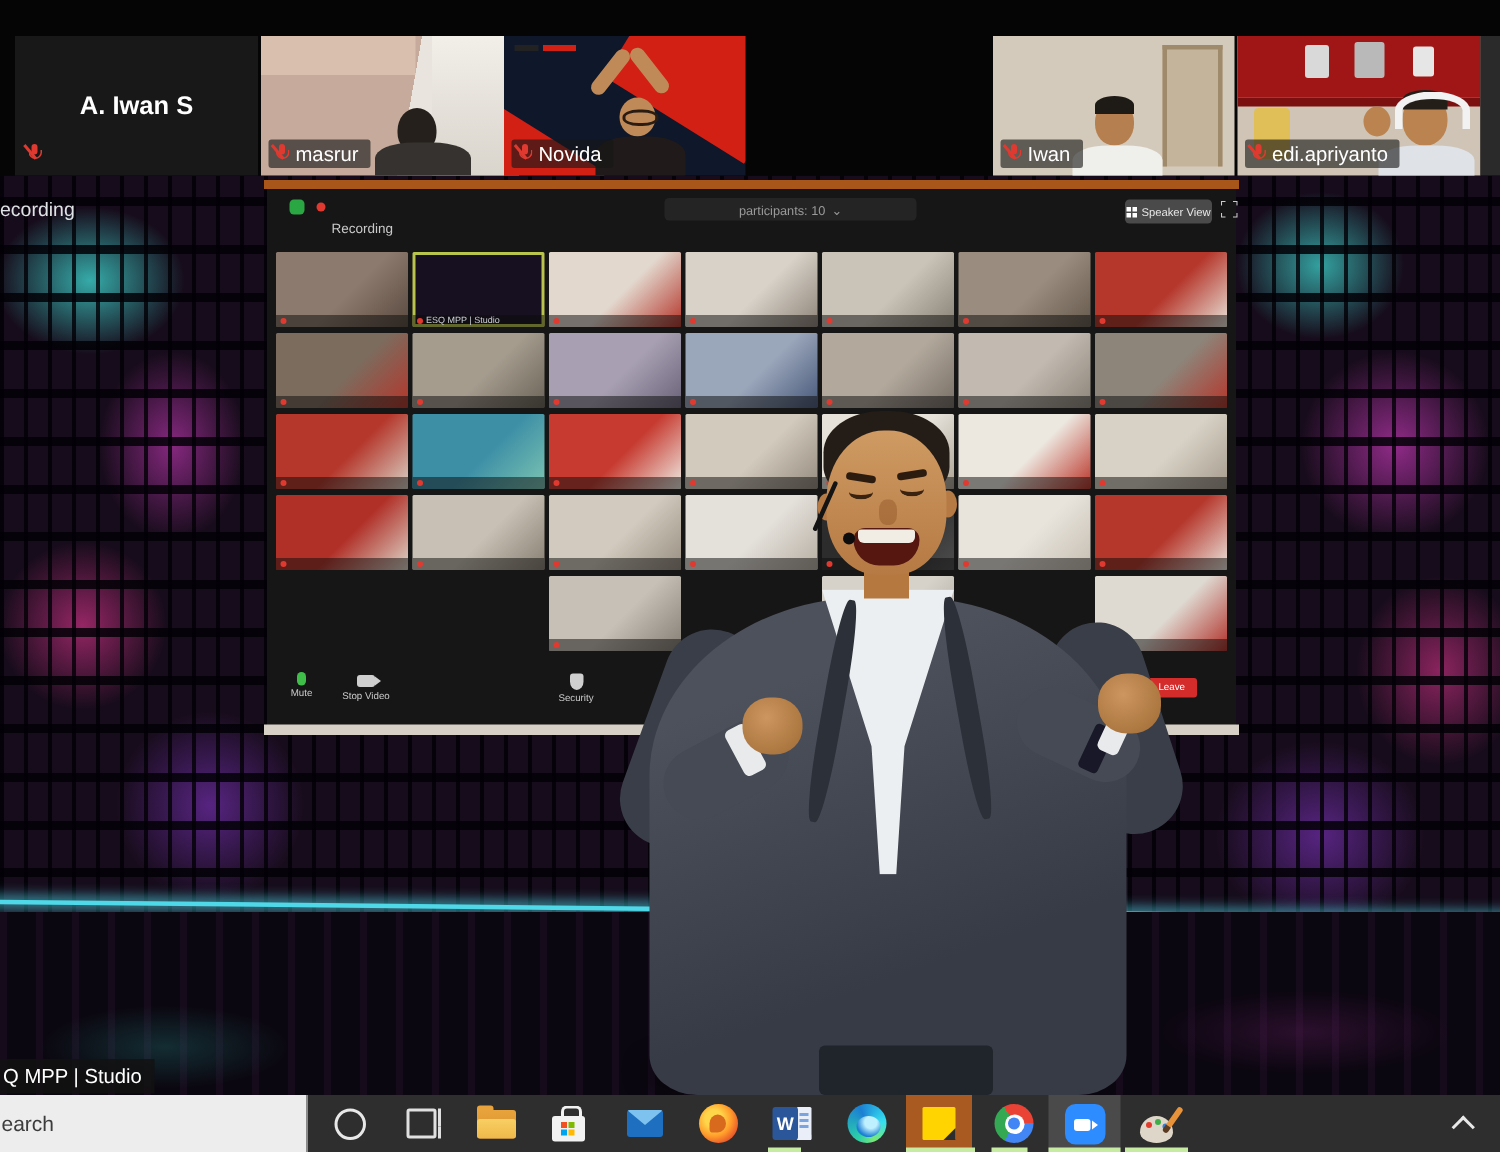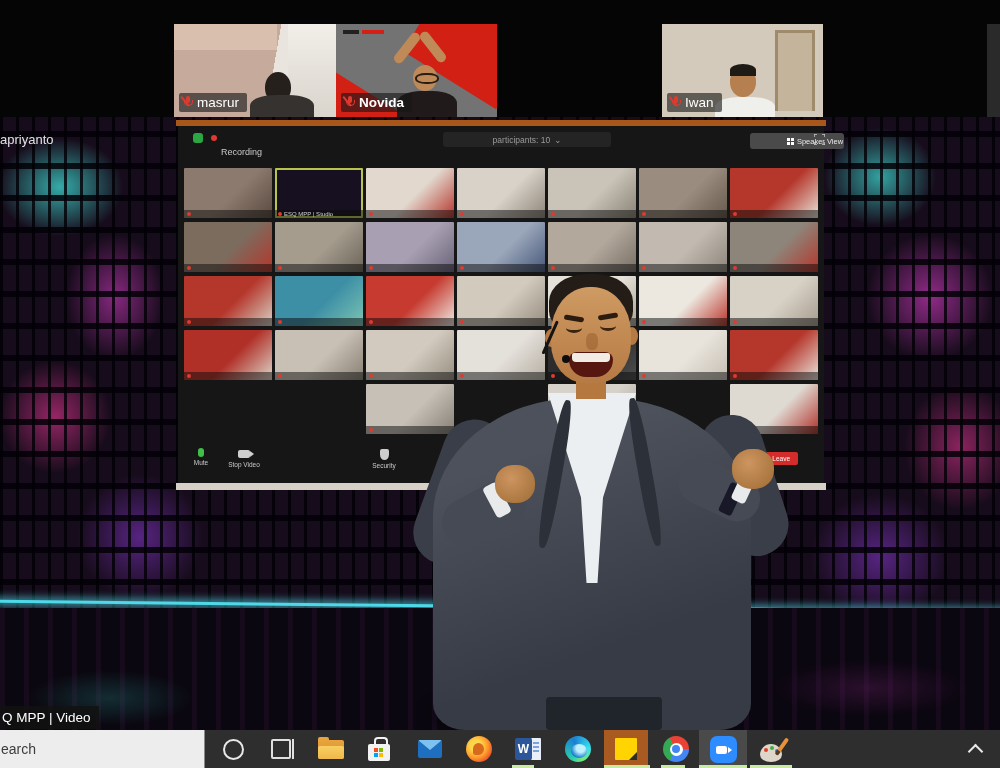--- a/index.html
+++ b/index.html
@@ -21,21 +21,21 @@
   #t-iwan .center-name{position:absolute;left:0;top:0;width:100%;height:100%;display:flex;align-items:center;justify-content:center;
       color:#fff;font-size:17px;font-weight:bold;}
   #t-iwan .corner-mic{position:absolute;left:8px;bottom:8px;}
   
   #t-masrur{left:174px;width:172px;background:linear-gradient(100deg,#c6ab9d 57%,#e9e4de 57%);}
   #t-masrur .curtain{position:absolute;right:0;top:0;width:34%;height:100%;background:linear-gradient(180deg,#f2efe9,#d9d4cc);}
   #t-masrur .head{position:absolute;left:53%;top:52%;width:26px;height:30px;border-radius:50% 50% 45% 45%;background:#26201c;}
   #t-masrur .shou{position:absolute;left:44%;bottom:-4px;width:64px;height:26px;border-radius:40% 40% 0 0;background:#35322f;}
   #t-masrur .wallband{position:absolute;left:0;top:0;width:60%;height:26px;background:#d8bfae;}
   
-  #t-novida{left:336px;width:161px;background:#737373;font-weight:bold;}
+  #t-novida{left:336px;width:161px;background:#0f172a;}
   #t-novida .red1{position:absolute;right:-28px;top:-16px;width:110px;height:78px;background:#d32015;transform:rotate(32deg);}
   #t-novida .red2{position:absolute;left:-30px;bottom:-26px;width:90px;height:56px;background:#d32015;transform:rotate(32deg);}
   #t-novida .logo1{position:absolute;left:7px;top:6px;width:16px;height:4px;background:#222;}
   #t-novida .logo2{position:absolute;left:26px;top:6px;width:22px;height:4px;background:#d32015;}
   #t-novida .head{position:absolute;left:48%;top:44%;width:24px;height:26px;border-radius:50%;background:#c08a58;}
   #t-novida .torso{position:absolute;left:38%;bottom:-4px;width:60px;height:30px;border-radius:40% 40% 0 0;background:#201b1a;}
   #t-novida .armL{position:absolute;left:41%;top:6%;width:10px;height:36px;background:#c08a58;transform:rotate(38deg);border-radius:5px;}
   #t-novida .armR{position:absolute;left:57%;top:5%;width:10px;height:36px;background:#c08a58;transform:rotate(-38deg);border-radius:5px;}
   #t-novida .glasses{position:absolute;left:49%;top:53%;width:20px;height:7px;border:2px solid #2a1c12;border-radius:45%;background:transparent;}
   
@@ -96,21 +96,21 @@
   #screen{position:absolute;left:178px;top:3px;width:646px;height:370px;background:#161616;}
   #bezel-top{position:absolute;left:-2px;top:0;width:650px;height:6px;background:#a9561a;}
   #bezel-bottom{position:absolute;left:-2px;bottom:0;width:650px;height:7px;background:#d6d0c6;}
   #scr-topbar{position:absolute;left:0;top:6px;width:100%;height:40px;background:#161616;}
   #shield-dot{position:absolute;left:15px;top:7px;width:10px;height:10px;border-radius:3px;background:#2aa742;}
   #rec-dot{position:absolute;left:33px;top:9px;width:6px;height:6px;border-radius:50%;background:#e03a30;}
   #rec-label{position:absolute;left:43px;top:21px;font-size:9px;color:#c9c9c9;}
   #part-pill{position:absolute;left:265px;top:6px;width:168px;height:15px;background:#242424;border-radius:3px;
       color:#9a9a9a;font-size:8.5px;display:flex;align-items:center;justify-content:center;gap:4px;filter:blur(.4px);}
   #speaker-pill{position:absolute;left:572px;top:7px;width:58px;height:16px;background:#4a4a4a;border-radius:3px;
-      color:#e8e8e8;font-size:7.5px;display:flex;align-items:center;justify-content:center;gap:3px;padding-left:36px;}
+      color:#e8e8e8;font-size:7.5px;display:flex;align-items:center;justify-content:center;gap:3px;}
   #speaker-pill .grid-ic{width:7px;height:7px;background:
       linear-gradient(#fff,#fff) 0 0/3px 3px no-repeat,linear-gradient(#fff,#fff) 4px 0/3px 3px no-repeat,
       linear-gradient(#fff,#fff) 0 4px/3px 3px no-repeat,linear-gradient(#fff,#fff) 4px 4px/3px 3px no-repeat;}
   #fs-icon{position:absolute;left:636px;top:8px;width:11px;height:11px;}
   #fs-icon svg{display:block;}
   
   #gallery{position:absolute;left:6px;top:48px;width:634px;height:266px;}
   .gtile{position:absolute;width:88px;height:50px;border-radius:1px;overflow:hidden;}
   .gbar{position:absolute;left:0;bottom:0;width:100%;height:8px;background:rgba(10,10,10,.5);}
   .gbar::before{content:"";position:absolute;left:3px;top:2px;width:4px;height:4px;border-radius:50%;background:#e03a30;}
@@ -392,24 +392,30 @@
       <div id="eyeR" class="eye"></div>
       <div id="nose"></div>
       <div id="mouth"></div>
       <div id="teeth"></div>
       <div id="micboom"></div>
       <div id="mictip"></div>
       <div id="trousers"></div>
     </div>
   </div>
 
-  <div id="ov-recording">apriyanto</div>
-  <div id="ov-studio">Q MPP | Video</div>
+  <div id="ov-recording">ecording</div>
+  <div id="ov-studio">Q MPP | Studio</div>
 
   <div class="abs" id="filmstrip">
+    <div class="ftile" id="t-iwan">
+      <div class="center-name">A. Iwan S</div>
+      <span class="mic corner-mic">
+          <i></i>
+        </span>
+    </div>
     <div class="ftile" id="t-masrur">
       <div class="wallband"></div>
       <div class="curtain"></div>
       <div class="head"></div>
       <div class="shou"></div>
       <div class="nlabel">
           <span class="mic">
             <i></i>
           </span>
           <span>masrur</span>
@@ -437,20 +443,39 @@
       <div class="head"></div>
       <div class="hair"></div>
       <div class="body"></div>
       <div class="nlabel">
           <span class="mic">
             <i></i>
           </span>
           <span>Iwan</span>
         </div>
     </div>
+    <div class="ftile" id="t-edi">
+      <div class="shelf"></div>
+      <div class="it1"></div>
+      <div class="it2"></div>
+      <div class="it3"></div>
+      <div class="board"></div>
+      <div class="packet"></div>
+      <div class="hand"></div>
+      <div class="head"></div>
+      <div class="hair"></div>
+      <div class="phones"></div>
+      <div class="body"></div>
+      <div class="nlabel">
+          <span class="mic">
+            <i></i>
+          </span>
+          <span>edi.apriyanto</span>
+        </div>
+    </div>
     <div class="abs" id="strip-endgap"></div>
   </div>
 
   <div class="abs" id="taskbar">
     <div id="tb-search">
       <span>earch</span>
     </div>
     <div class="tbtn" style="left:211px;">
         <div id="ic-cortana"></div>
       </div>

